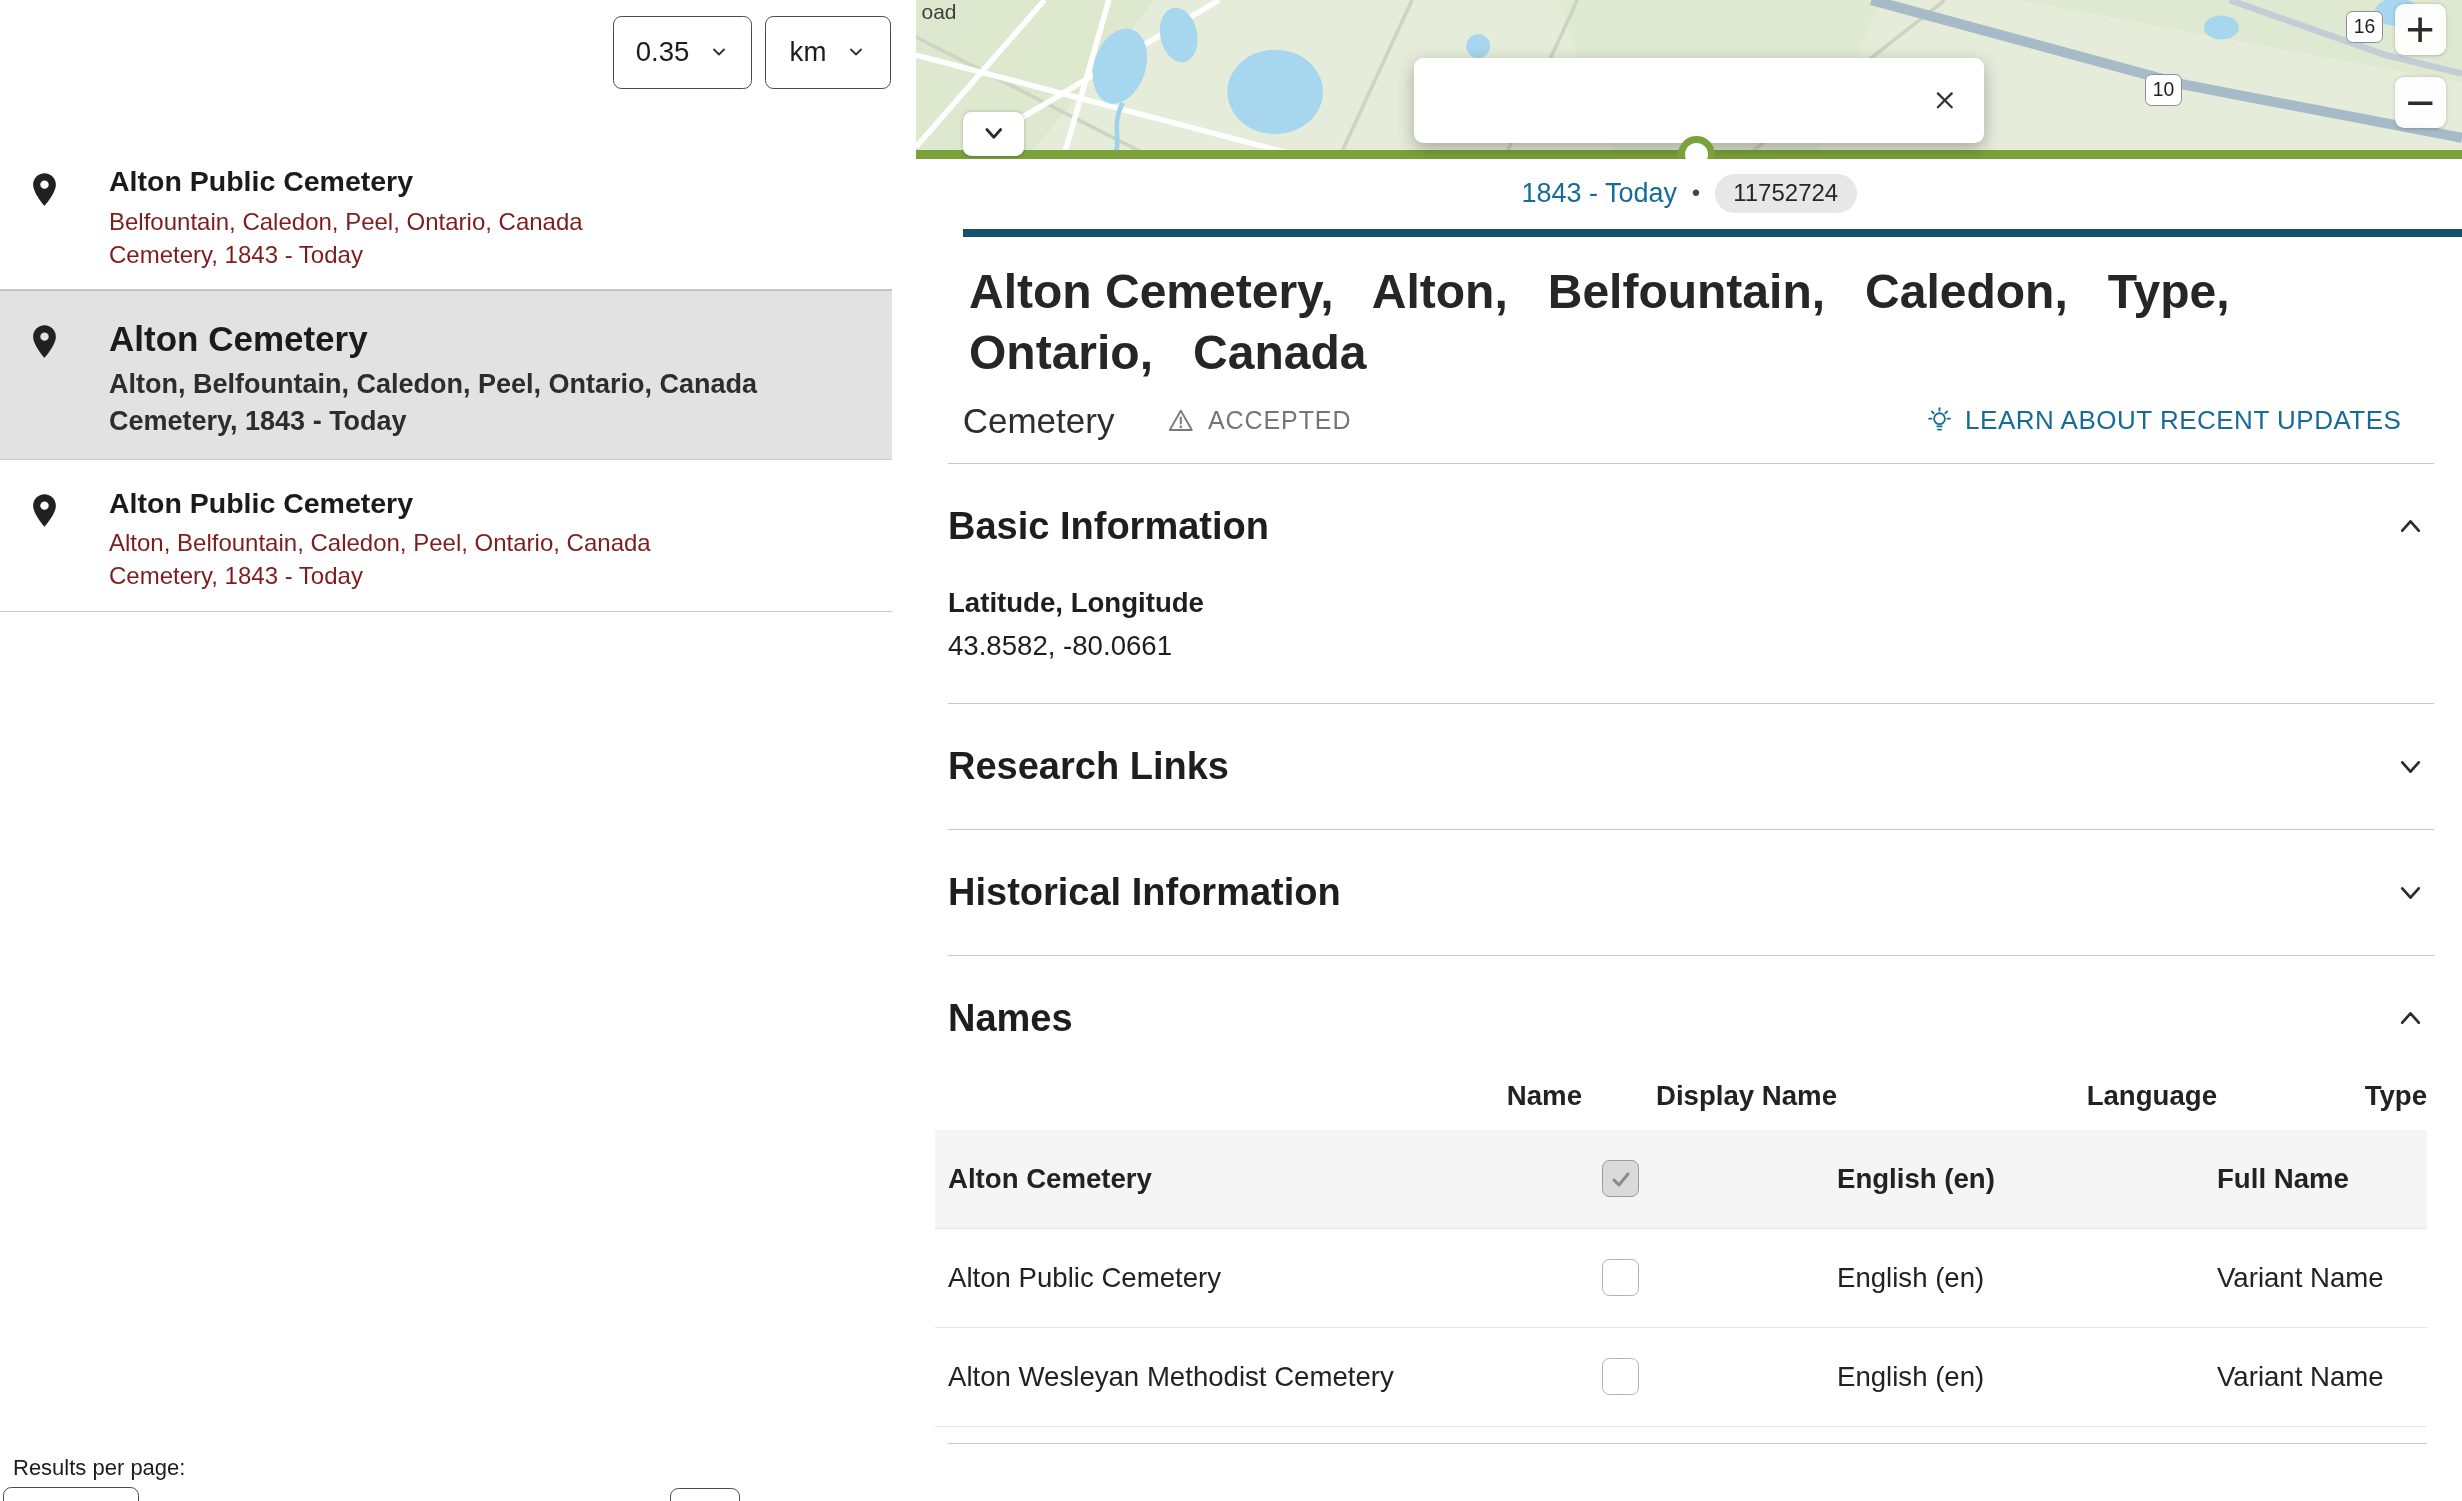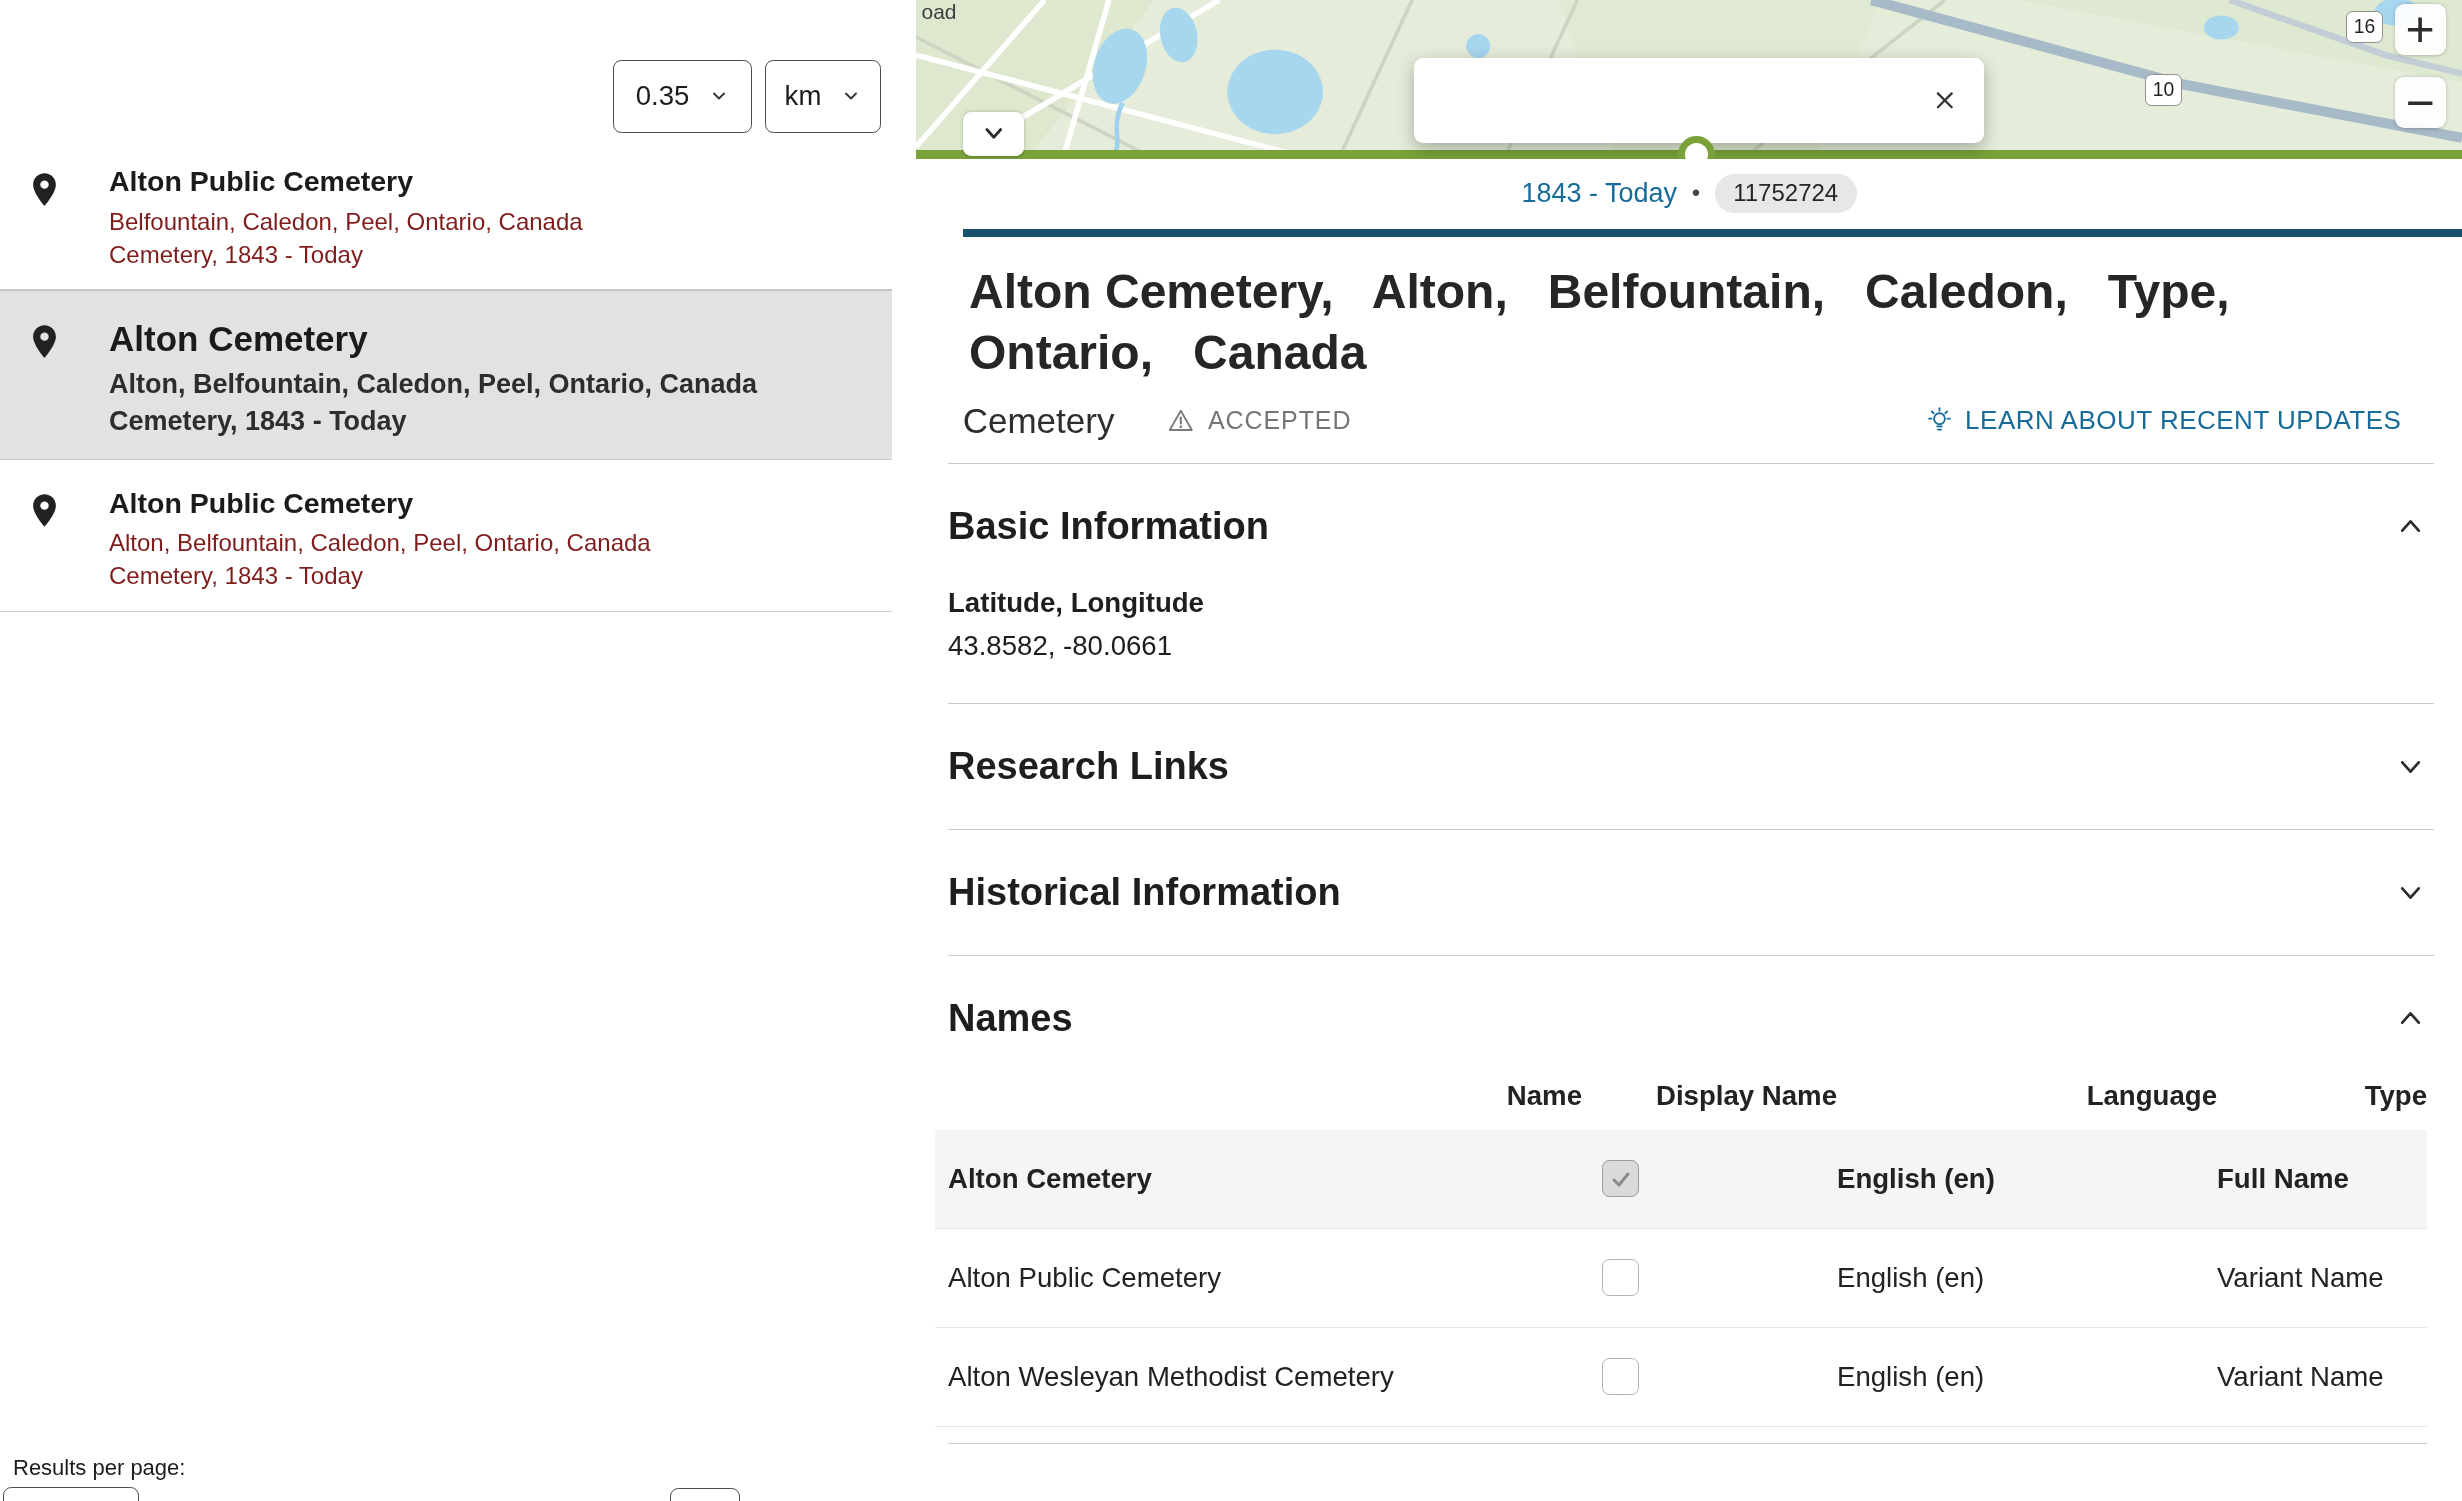--- a/index.html
+++ b/index.html
@@ -4,23 +4,23 @@
 <style>
   * { box-sizing: border-box; margin: 0; padding: 0; }
   html,body { width:2462px; height:1501px; overflow:hidden; background:#fff;
     font-family:"Liberation Sans","DejaVu Sans",sans-serif; color:#222; }
   .app { position:relative; width:2462px; height:1501px; }
 
   
   .left-panel { position:absolute; left:0; top:0; width:916px; height:100%; background:#fff; }
   .select-control { position:absolute; top:15.6px; height:73px; border:1.8px solid #4b4b4b; border-radius:8.3px;
     display:flex; align-items:center; justify-content:center; gap:20px; font-size:27.6px; color:#1c1c1c;
-    background:#fff; cursor:pointer;margin-top:44px; }
+    background:#fff; cursor:pointer; }
   #radius-select { left:613px; width:139px; }
-  #unit-select { left:765px; width:116px; }
+  #unit-select { left:765px; width:126px; }
   .select-chevron svg { display:block; }
 
   .results-list { position:absolute; top:138px; left:0; width:892px; }
   .result-item { display:flex; border-bottom:0.9px solid #c8c8c8; padding:26px 14.7px 18.4px 0; cursor:pointer; background:#fff; }
   .result-item.selected { background:#e2e2e2; border-top:0.9px solid #c2c2c2; }
   .result-pin { margin-left:25px; width:84px; flex:none; padding-top:5.5px; }
   .result-text { flex:1; }
   .result-title { font-size:28.5px; font-weight:700; color:#1b1b1b; line-height:35px; }
   .result-item.selected .result-title { font-size:35px; line-height:44px; }
   .result-sub { font-size:24px; color:#7f1d1d; line-height:33px; }

